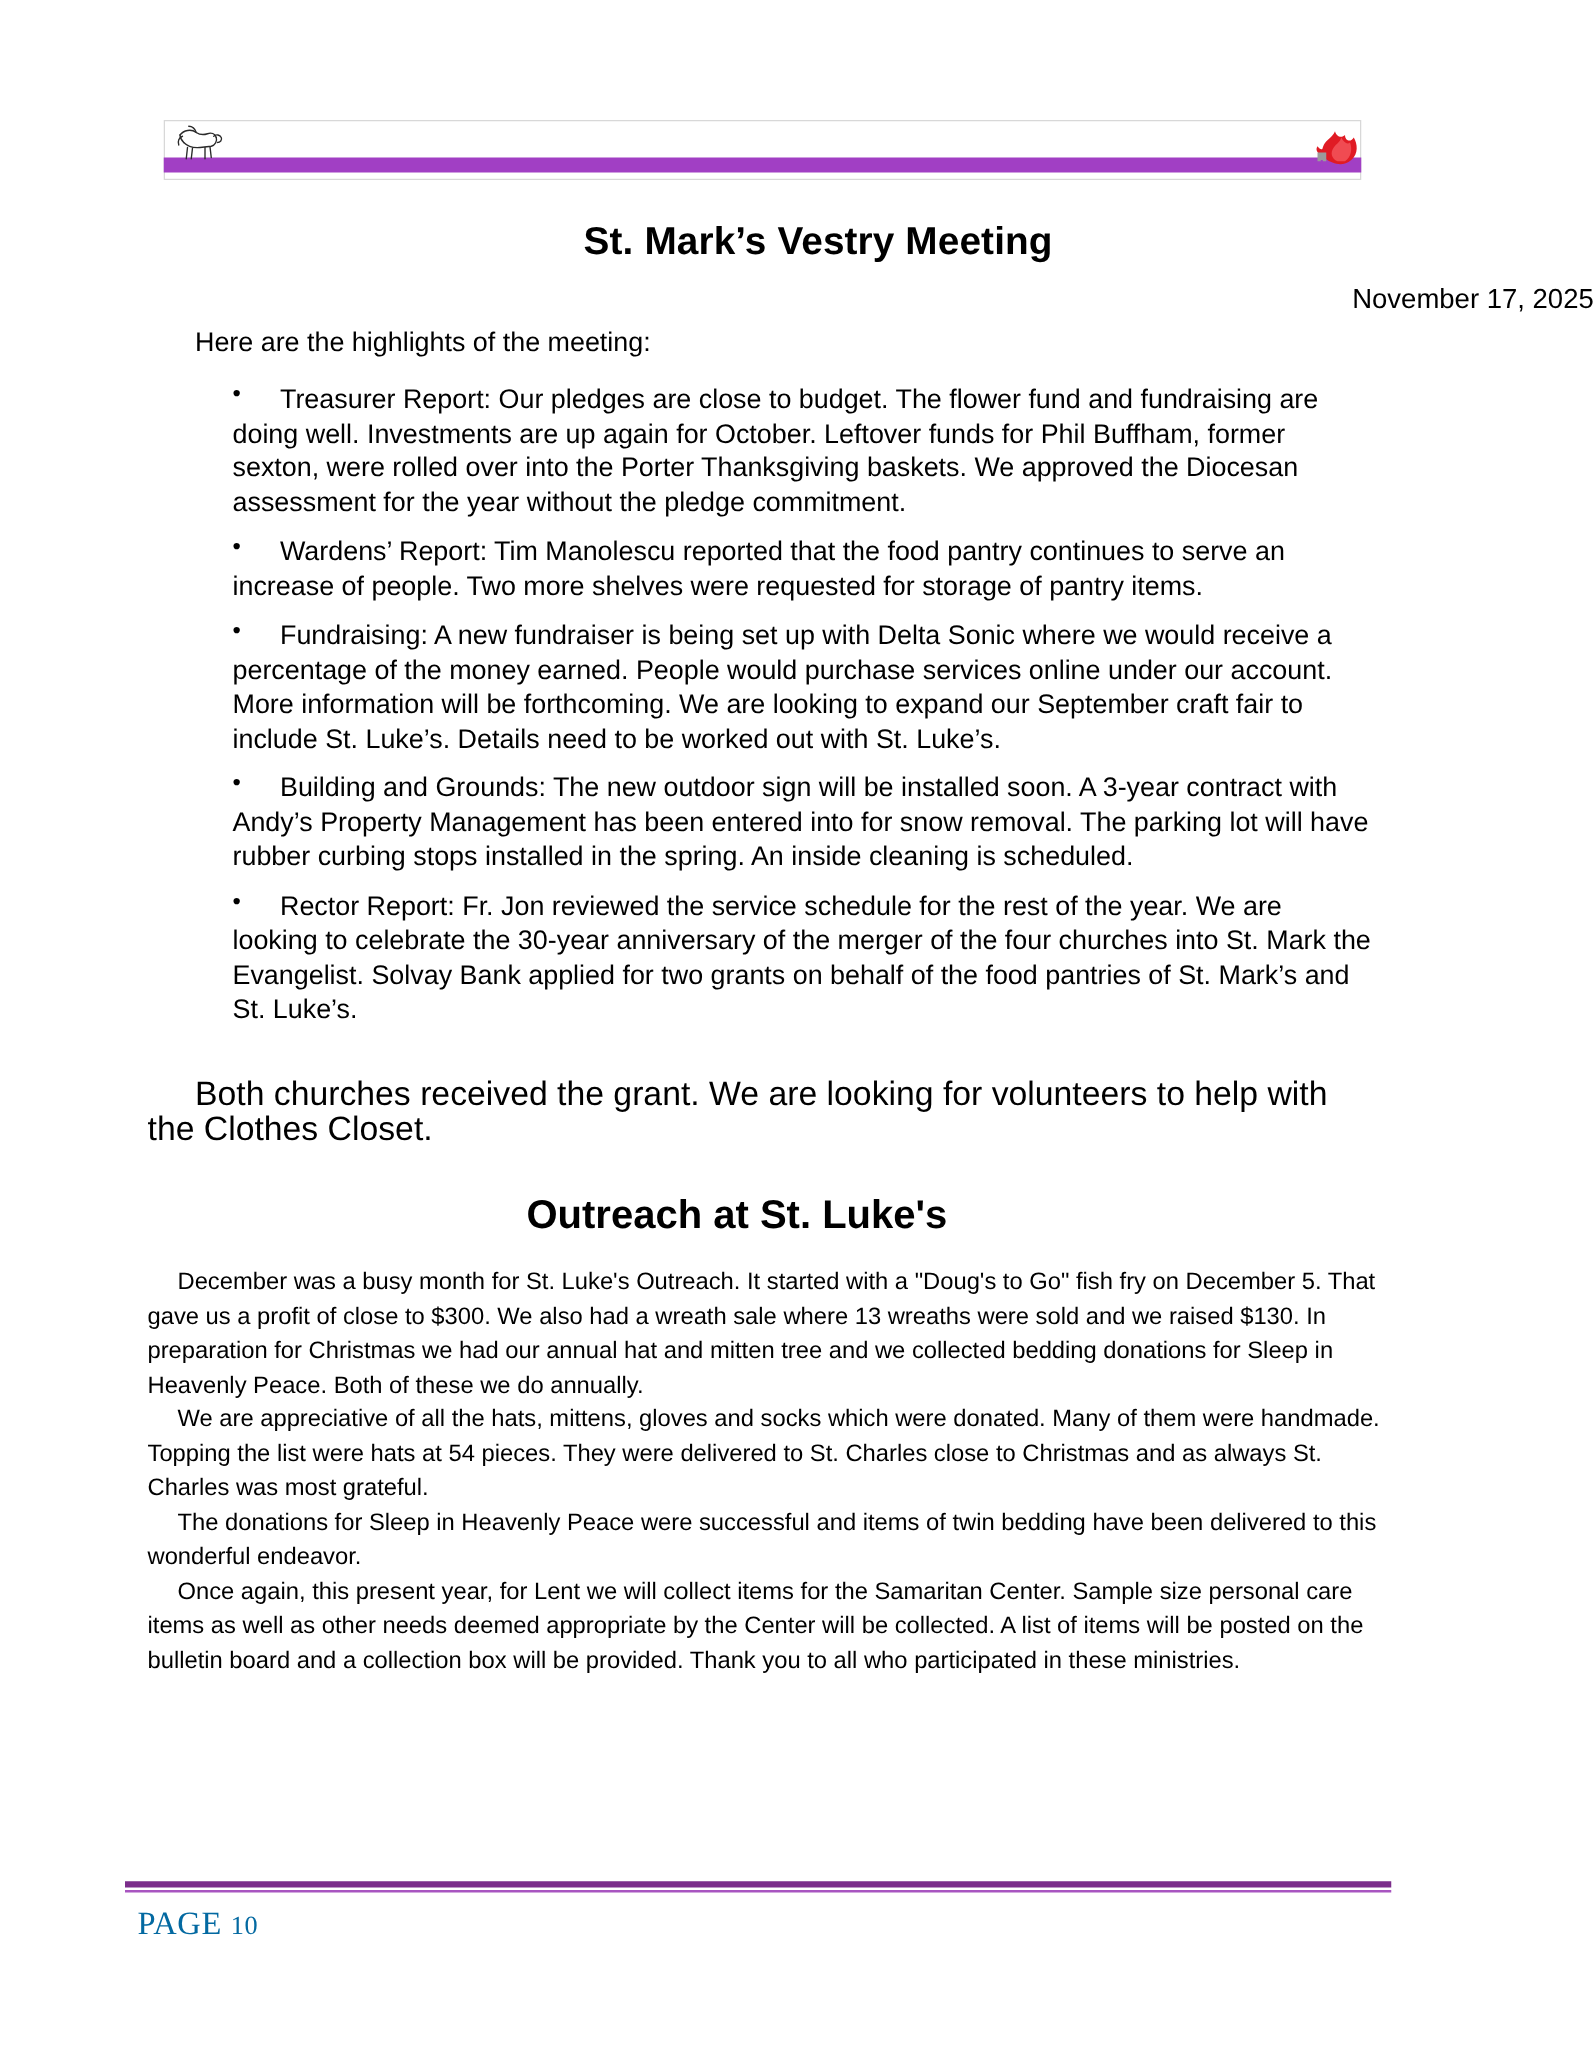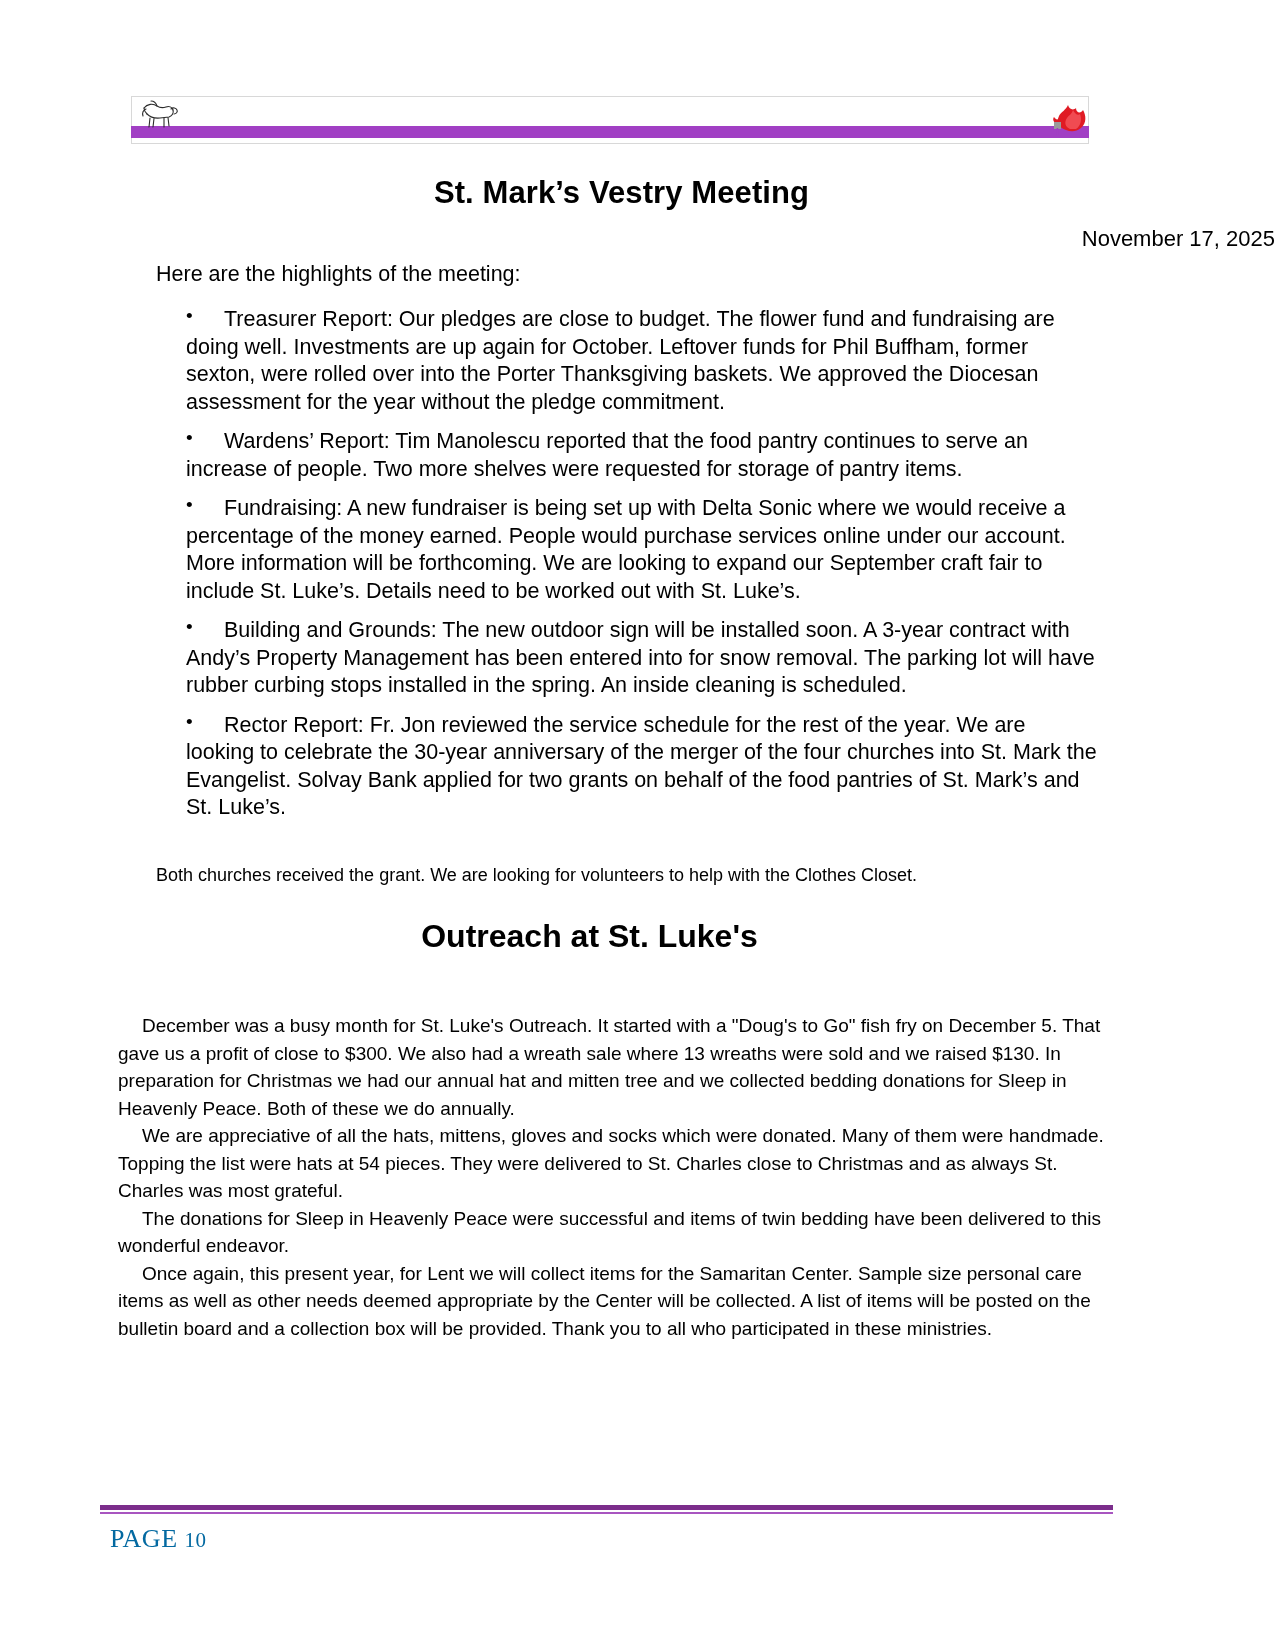--- a/index.html
+++ b/index.html
@@ -63,34 +63,35 @@
   
   .doc-title {
     position: absolute;
     left: 0;
     top: 175px;
     width: 1243px;
     text-align: center;
     font-size: 31px;
     font-weight: bold;
     letter-spacing: 0.1px;
+    padding-left: 33px;
   }
   .doc-date {
     position: absolute;
     left: 0;
     top: 226px;
     width: 1275px;
     text-align: right;
     font-size: 22px;
   }
 
   .section-title {
     position: absolute;
     left: 0;
-    top: 918px;
+    top: 953px;
     width: 1179px;
     text-align: center;
     font-size: 32px;
     font-weight: bold;
   }
 
   
   .intro {
     position: absolute;
     left: 118px;
@@ -126,21 +127,21 @@
     display: block;
     text-indent: 38px;
     margin-top: 12px;
   }
 
   .closing {
     position: absolute;
     left: 118px;
     top: 862px;
     width: 980px;
-    font-size: 18px;
+    font-size: 27px;
     line-height: 27.5px;
     text-indent: 38px;
   }
 
   .outreach-body {
     position: absolute;
     left: 118px;
     top: 1012px;
     width: 990px;
     font-size: 19px;

